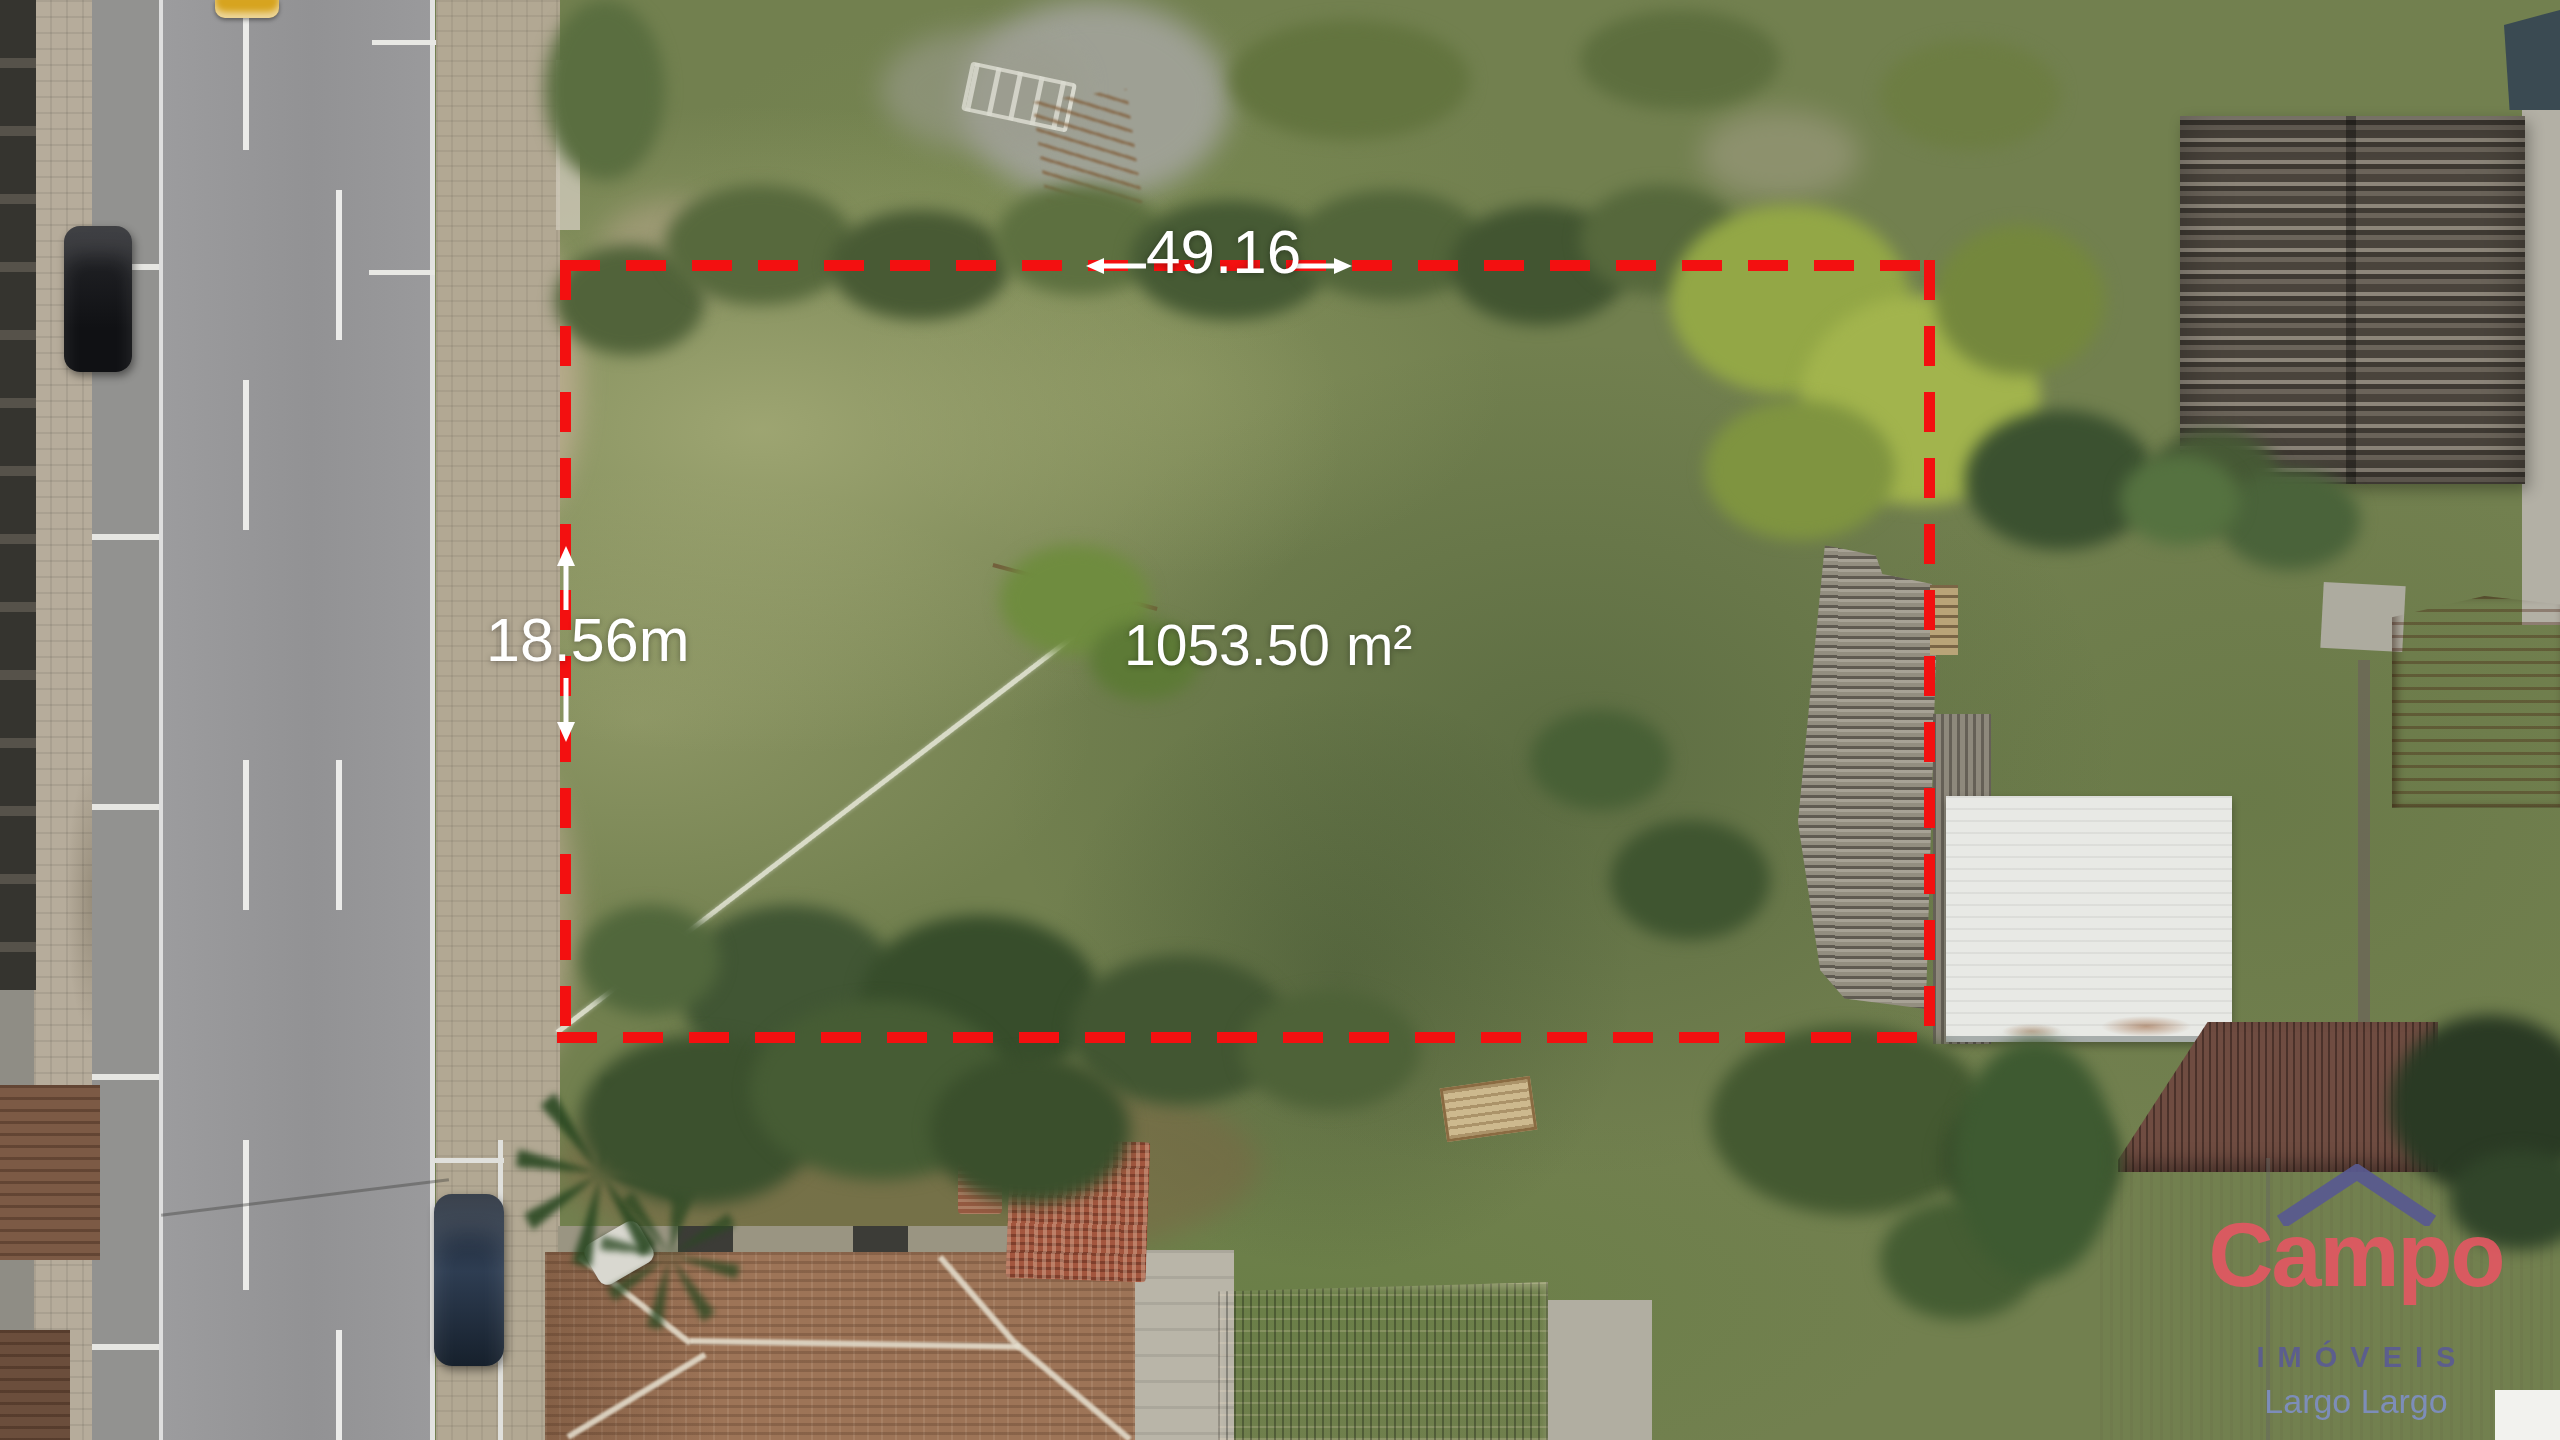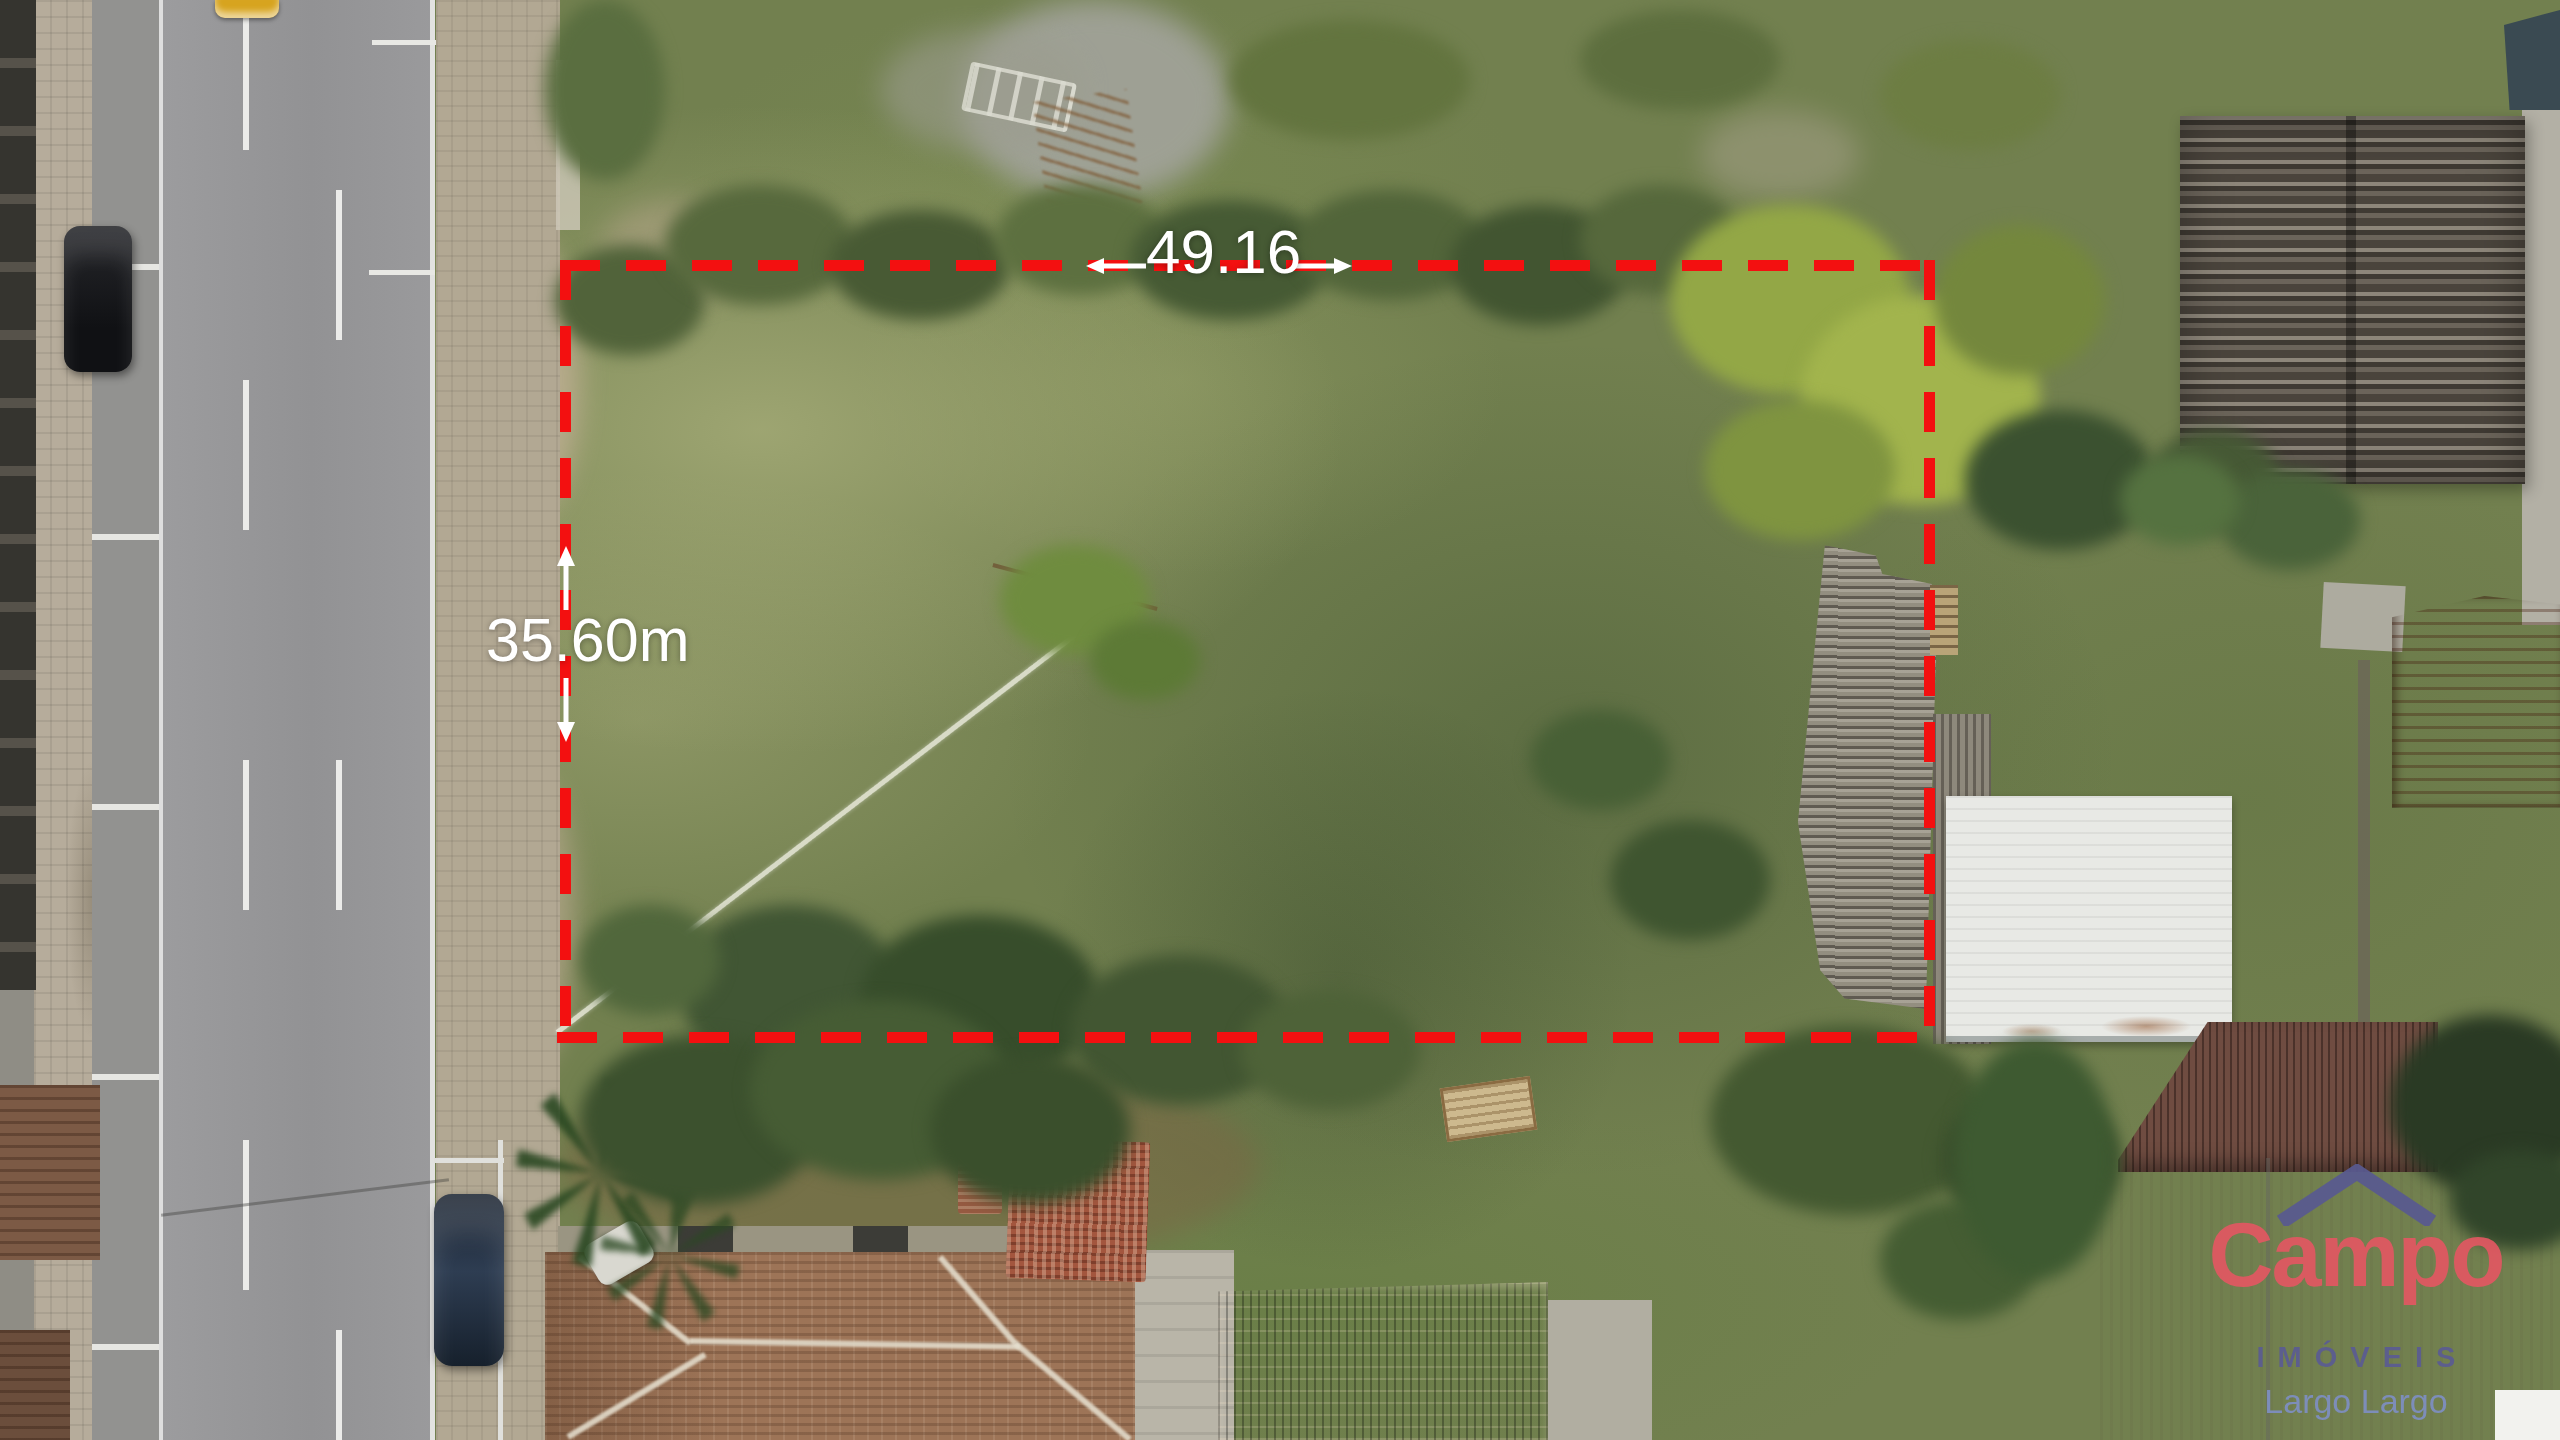--- a/index.html
+++ b/index.html
@@ -294,22 +294,23 @@
   <div class="dim lbl-w z6">49.16</div>
 
   <svg class="arrow z6" style="left:553px;top:544px;" width="26" height="68">
     <line x1="13" y1="66" x2="13" y2="18" stroke="#ffffff" stroke-width="5"></line>
     <polygon points="13,2 4,22 22,22" fill="#ffffff"></polygon>
   </svg>
   <svg class="arrow z6" style="left:553px;top:676px;" width="26" height="68">
     <line x1="13" y1="2" x2="13" y2="50" stroke="#ffffff" stroke-width="5"></line>
     <polygon points="13,66 4,46 22,46" fill="#ffffff"></polygon>
   </svg>
-  <div class="dim lbl-d z6">35.60m</div>
-
+  <div class="dim lbl-d z6">18.56m</div>
+
+  <div class="dim lbl-a z6">1053.50 m²</div>
 
   <div class="abs wm z6">
     <svg class="wm-roof" width="175" height="62">
       <polyline points="12,58 88,8 163,58" fill="none" stroke="#595a90" stroke-width="15"></polyline>
     </svg>
     <div class="wm-brand" style="color:#e15862;">Campo</div>
     <div class="wm-sub" style="color:#5b5c92;margin-top:41px;">IMÓVEIS</div>
     <div class="wm-loc" style="color:#7e8fc2;">Largo Largo</div>
   </div>
 

